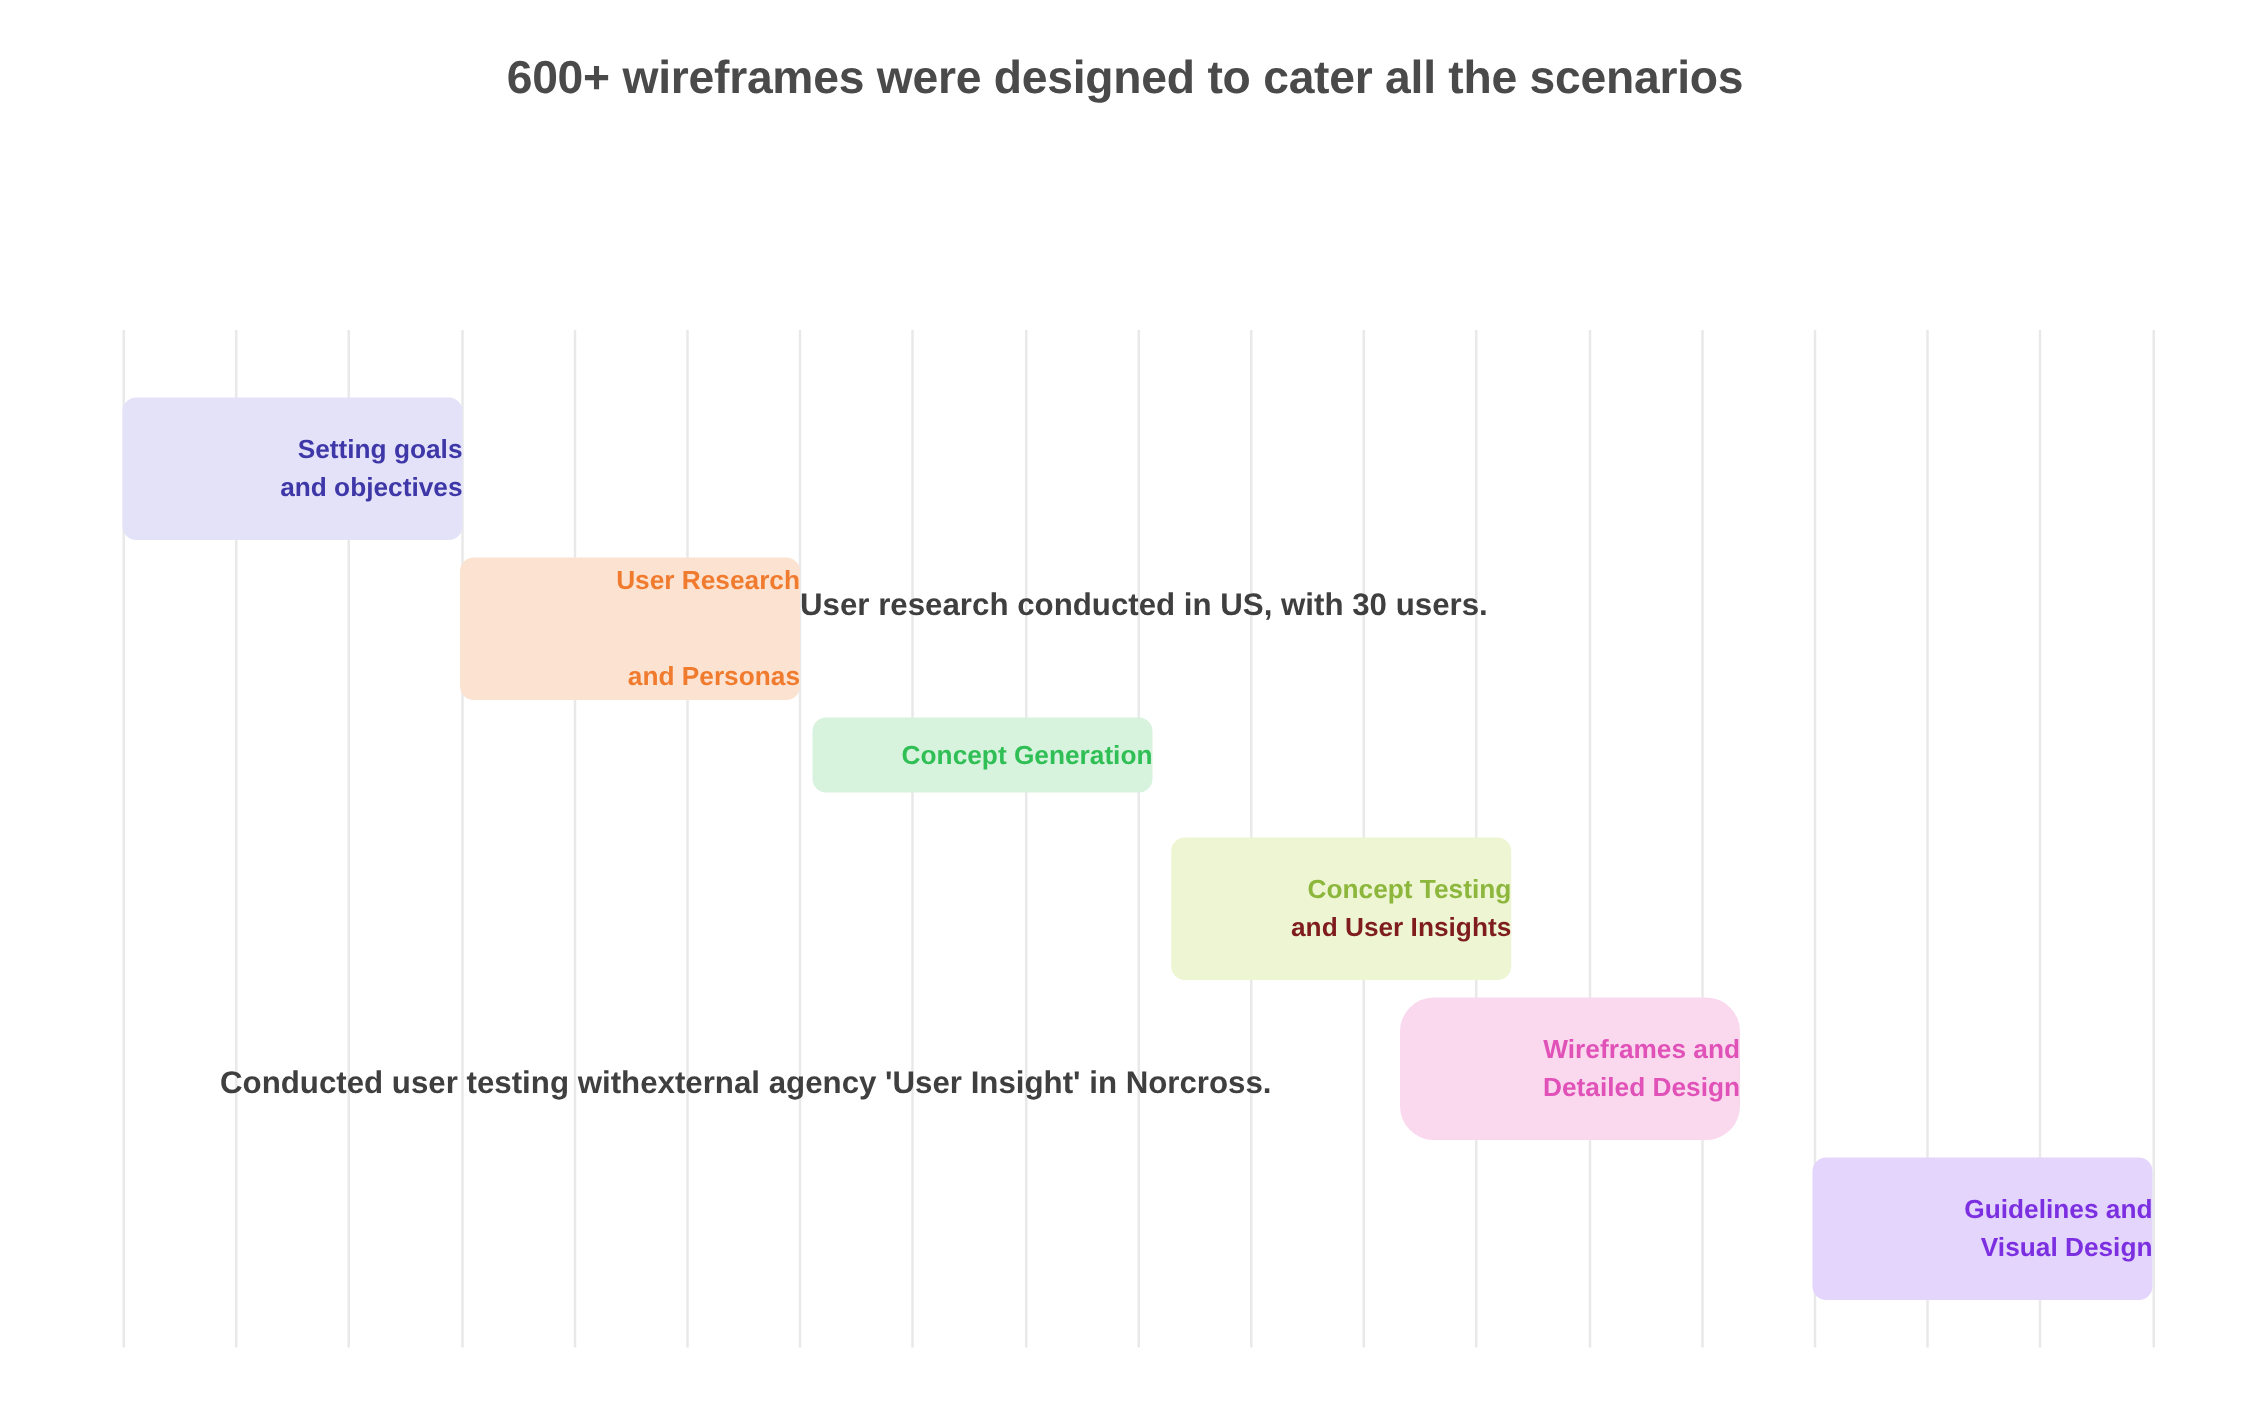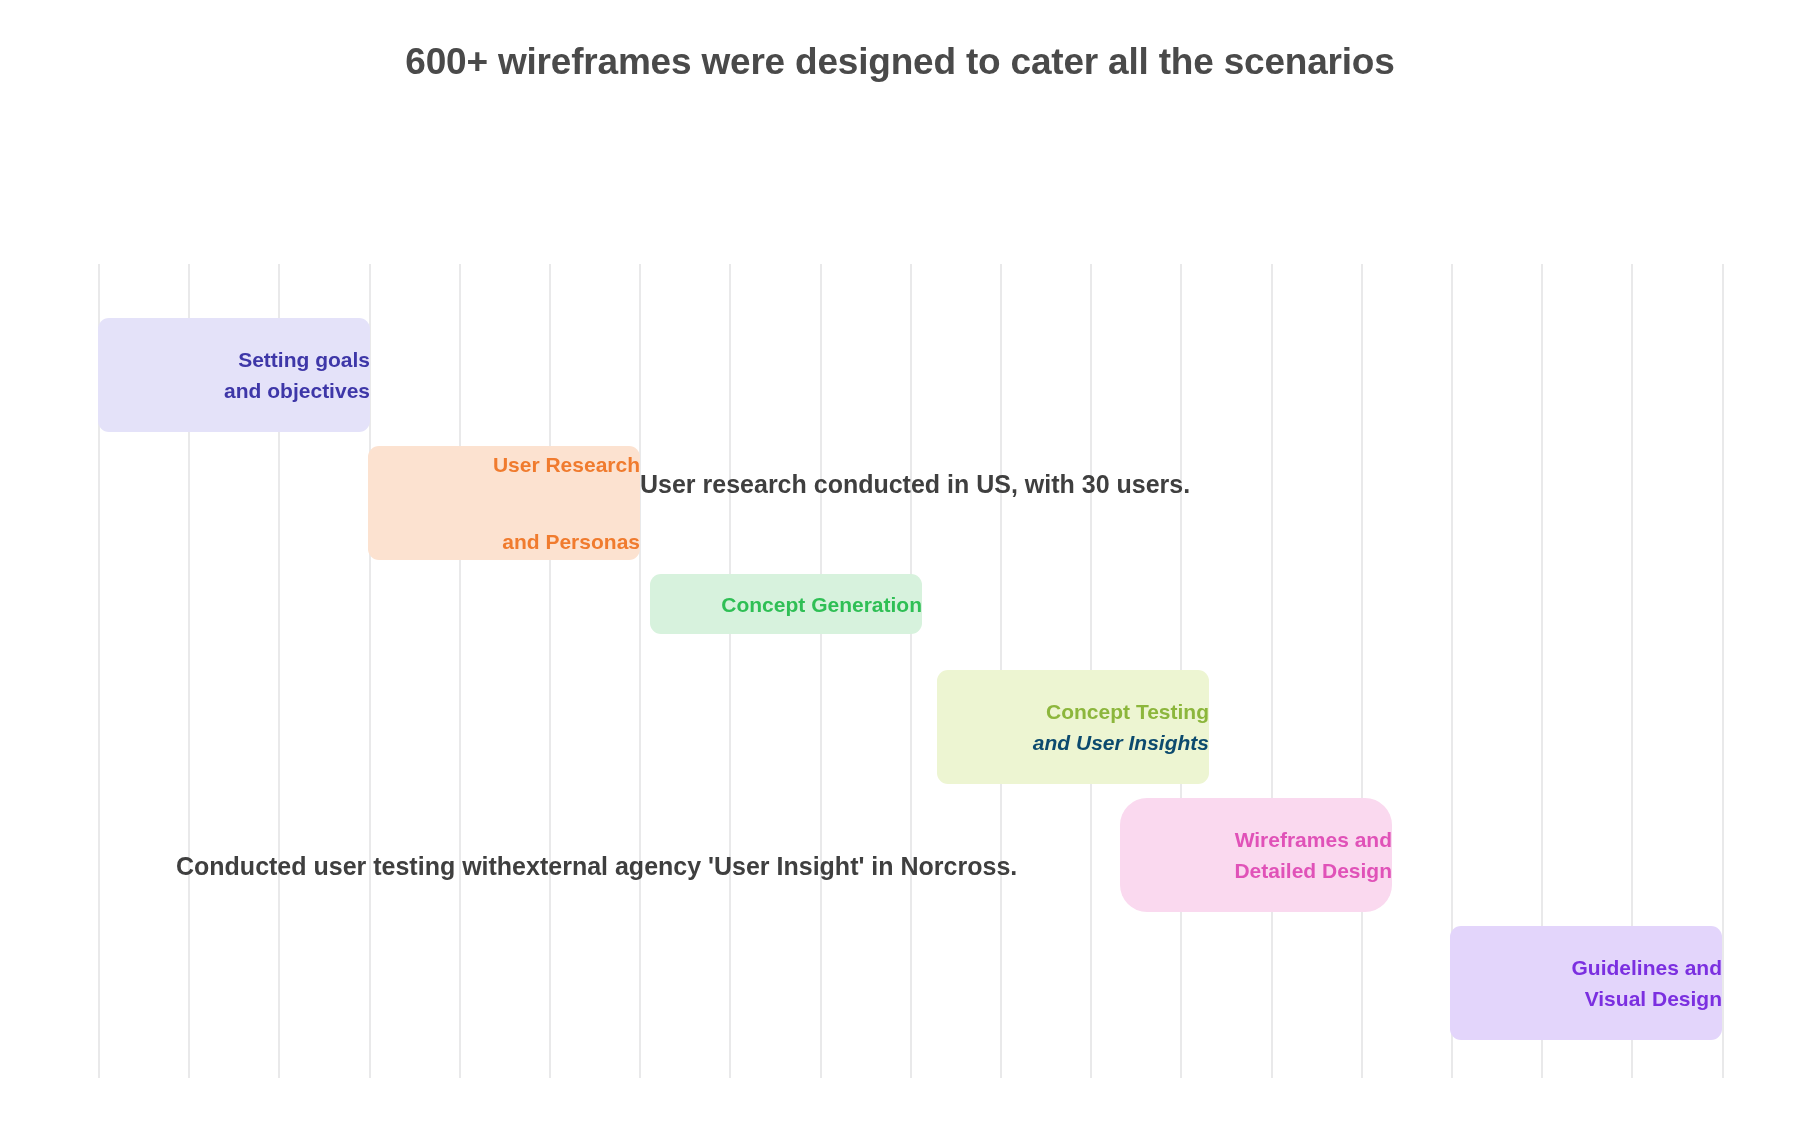--- a/index.html
+++ b/index.html
@@ -113,21 +113,21 @@
     </div>
     <div class="timeline-card" style="left: 368px; top: 446px; width: 272px; height: 114px; background: rgb(252, 226, 208); gap: 46px;">
       <div class="card-line" style="color: rgb(240, 123, 46);">User Research</div>
       <div class="card-line" style="color: rgb(240, 123, 46);">and Personas</div>
     </div>
     <div class="timeline-card" style="left: 639px; top: 574px; width: 272px; height: 60px; background: rgb(215, 242, 221); margin-left: 11px;">
       <div class="card-line" style="color: rgb(47, 191, 85);">Concept Generation</div>
     </div>
     <div class="timeline-card" style="left: 909px; top: 670px; width: 272px; height: 114px; background: rgb(237, 245, 210); margin-left: 28px;">
       <div class="card-line" style="color: rgb(140, 182, 60);">Concept Testing</div>
-      <div class="card-line" style="color: #0c4a6e; font-style: italic;">and User Insights</div>
+      <div class="card-line" style="color: #7f1d1d;">and User Insights</div>
     </div>
     <div class="timeline-card" style="left: 1120px; top: 798px; width: 272px; height: 114px; background: rgb(250, 217, 239); border-radius: 27px;">
       <div class="card-line" style="color: rgb(224, 82, 184);">Wireframes and</div>
       <div class="card-line" style="color: rgb(224, 82, 184);">Detailed Design</div>
     </div>
     <div class="timeline-card" style="left: 1450px; top: 926px; width: 272px; height: 114px; background: rgb(227, 213, 251);">
       <div class="card-line" style="color: rgb(123, 47, 224);">Guidelines and</div>
       <div class="card-line" style="color: rgb(123, 47, 224);">Visual Design</div>
     </div>
   </div>

